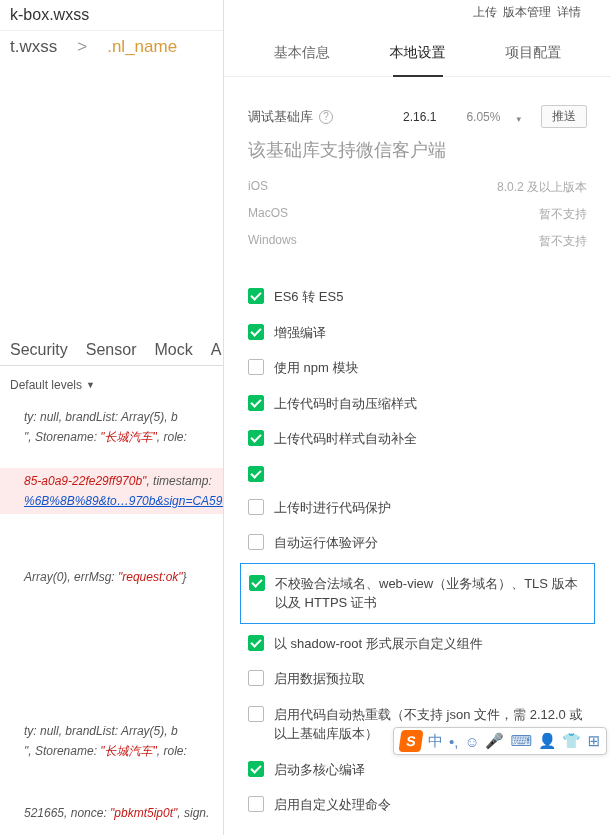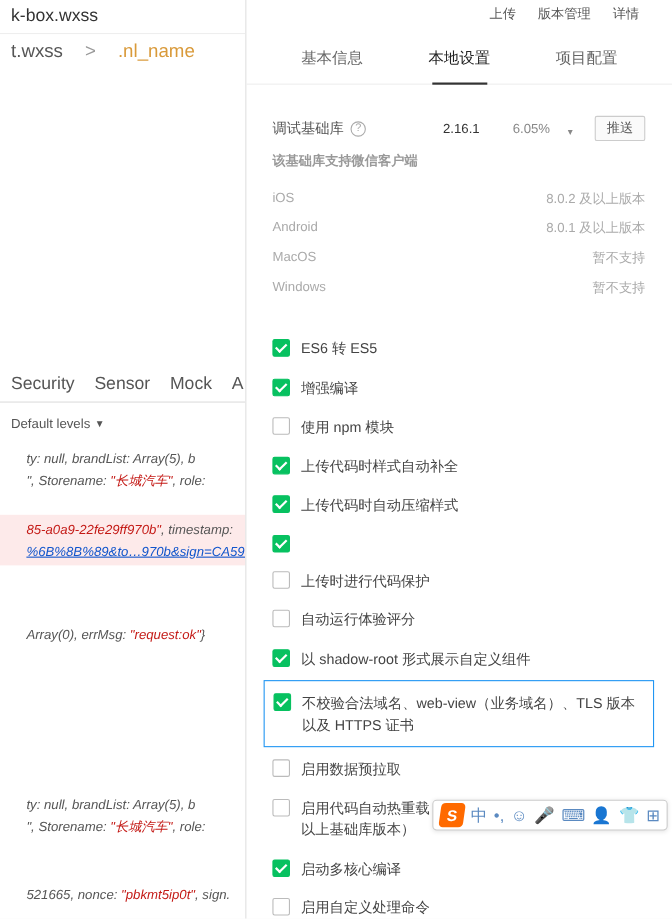--- a/index.html
+++ b/index.html
@@ -14,39 +14,39 @@
 .dev-tabs { position: absolute; top: 335px; left: 0; display: flex; gap: 18px; padding: 6px 10px; font-size: 16px; color: #555; border-bottom: 1px solid #ddd; width: 223px; background:#fff; }
 .filter-row { position: absolute; top: 372px; left: 0; padding: 6px 10px; font-size: 12px; color: #555; display:flex; align-items:center; gap:4px; }
 .filter-row .tri { font-size: 9px; }
 
 .console-block { position: absolute; left: 0; width: 223px; font-size: 12px; font-family: Menlo, Consolas, monospace; padding: 4px 24px; line-height: 1.5; font-style: italic; color: #555; overflow: hidden; white-space: nowrap; }
 .console-block .str { color: #c41a16; }
 .console-block.red-bg { background: #fdeaea; }
 .console-block a.link { color: #1155cc; text-decoration: underline; }
 
 .right-panel { position: absolute; left: 223px; top: 0; width: 388px; height: 835px; background: #fff; border-left: 1px solid #e0e0e0; display: flex; flex-direction: column; }
-.top-menu { position: absolute; top: 0; right: 30px; display: flex; gap: 20px; font-size: 12px; color: #555; padding: 4px 0; }
+.top-menu { position: absolute; top: 0; right: 30px; display: flex; gap: 6px; font-size: 12px; color: #555; padding: 4px 0; }
 .top-menu span { cursor: pointer; }
 
 .tabs { display: flex; border-bottom: 1px solid #eee; margin-top: 30px; padding: 0 20px; }
 .tab { flex: 1; text-align: center; padding: 14px 0; font-size: 14px; color: #666; cursor: pointer; }
 .tab.active { color: #222; position: relative; }
 .tab.active::after { content: ""; position: absolute; bottom: -1px; left: 50%; transform: translateX(-50%); width: 50px; height: 2px; background: #333; }
 
 .content { padding: 28px 24px 20px 24px; flex: 1; overflow: auto; }
 .row { display: flex; align-items: center; font-size: 13px; color: #555; margin-bottom: 10px; }
 .row-label { display: flex; align-items: center; gap: 6px; }
 .help-icon { width: 14px; height: 14px; border: 1px solid #aaa; border-radius: 50%; display: inline-flex; align-items: center; justify-content: center; font-size: 10px; color: #aaa; }
 .row-right { margin-left: auto; display: flex; align-items: center; gap: 10px; }
 .pill { padding: 2px 10px; font-size: 12px; color: #555; }
 .pill.ver { color: #333; }
 .pill.pct { color: #888; display:flex; align-items:flex-end; gap:16px; }
 .btn { padding: 2px 10px; border: 1px solid #ccc; border-radius: 2px; font-size: 12px; color: #555; background: #fafafa; cursor: pointer; }
 
-.hint { font-size: 12px; color: #999; margin: 6px 0 12px 0; font-weight: bold; }
+.hint { font-size: 18px; color: #999; margin: 6px 0 12px 0; }
 .support-row { display: flex; font-size: 12px; color: #aaa; padding: 5px 0; }
 .support-row .os { }
 .support-row .val { margin-left: auto; }
 
 .check-list { margin-top: 24px; }
 .check-item { display: flex; align-items: flex-start; padding: 8px 0; font-size: 13px; color: #444; }
 .check-item.highlighted { border: 1.5px solid #2196f3; padding: 10px 8px; margin: 2px -8px; }
 .checkbox { width: 16px; height: 16px; border: 1px solid #bbb; border-radius: 2px; margin-right: 10px; flex-shrink: 0; display: inline-flex; align-items: center; justify-content: center; margin-top: 1px; }
 .checkbox.checked { background: #07c160; border-color: #07c160; }
 .checkbox.checked::after { content: ""; width: 4px; height: 8px; border: solid #fff; border-width: 0 2px 2px 0; transform: rotate(45deg); margin-top: -2px; }
@@ -133,24 +133,20 @@
       </div>
     </div>
     <div class="hint">该基础库支持微信客户端</div>
 
     <div>
       <div class="support-row">
           <span class="os">iOS</span>
           <span class="val">8.0.2 及以上版本</span>
         </div>
       <div class="support-row">
-          <span class="os">Android</span>
-          <span class="val">8.0.1 及以上版本</span>
-        </div>
-      <div class="support-row">
           <span class="os">MacOS</span>
           <span class="val">暂不支持</span>
         </div>
       <div class="support-row">
           <span class="os">Windows</span>
           <span class="val">暂不支持</span>
         </div>
     </div>
 
     <div class="check-list" id="check-list">
@@ -161,44 +157,44 @@
         <div class="check-item">
           <span class="checkbox checked"></span>
           <span class="check-label">增强编译</span>
         </div>
         <div class="check-item">
           <span class="checkbox"></span>
           <span class="check-label">使用 npm 模块</span>
         </div>
         <div class="check-item">
           <span class="checkbox checked"></span>
+          <span class="check-label">上传代码时自动压缩样式</span>
+        </div>
+        <div class="check-item">
+          <span class="checkbox checked"></span>
           <span class="check-label">上传代码时样式自动补全</span>
         </div>
         <div class="check-item">
           <span class="checkbox checked"></span>
-          <span class="check-label">上传代码时自动压缩样式</span>
-        </div>
-        <div class="check-item">
-          <span class="checkbox checked"></span>
         </div>
         <div class="check-item">
           <span class="checkbox"></span>
           <span class="check-label">上传时进行代码保护</span>
         </div>
         <div class="check-item">
           <span class="checkbox"></span>
           <span class="check-label">自动运行体验评分</span>
         </div>
+        <div class="check-item highlighted">
+          <span class="checkbox checked"></span>
+          <span class="check-label">不校验合法域名、web-view（业务域名）、TLS 版本以及 HTTPS 证书</span>
+        </div>
         <div class="check-item">
           <span class="checkbox checked"></span>
           <span class="check-label">以 shadow-root 形式展示自定义组件</span>
-        </div>
-        <div class="check-item highlighted">
-          <span class="checkbox checked"></span>
-          <span class="check-label">不校验合法域名、web-view（业务域名）、TLS 版本以及 HTTPS 证书</span>
         </div>
         <div class="check-item">
           <span class="checkbox"></span>
           <span class="check-label">启用数据预拉取</span>
         </div>
         <div class="check-item">
           <span class="checkbox"></span>
           <span class="check-label">启用代码自动热重载（不支持 json 文件，需 2.12.0 或以上基础库版本）</span>
         </div>
         <div class="check-item">

